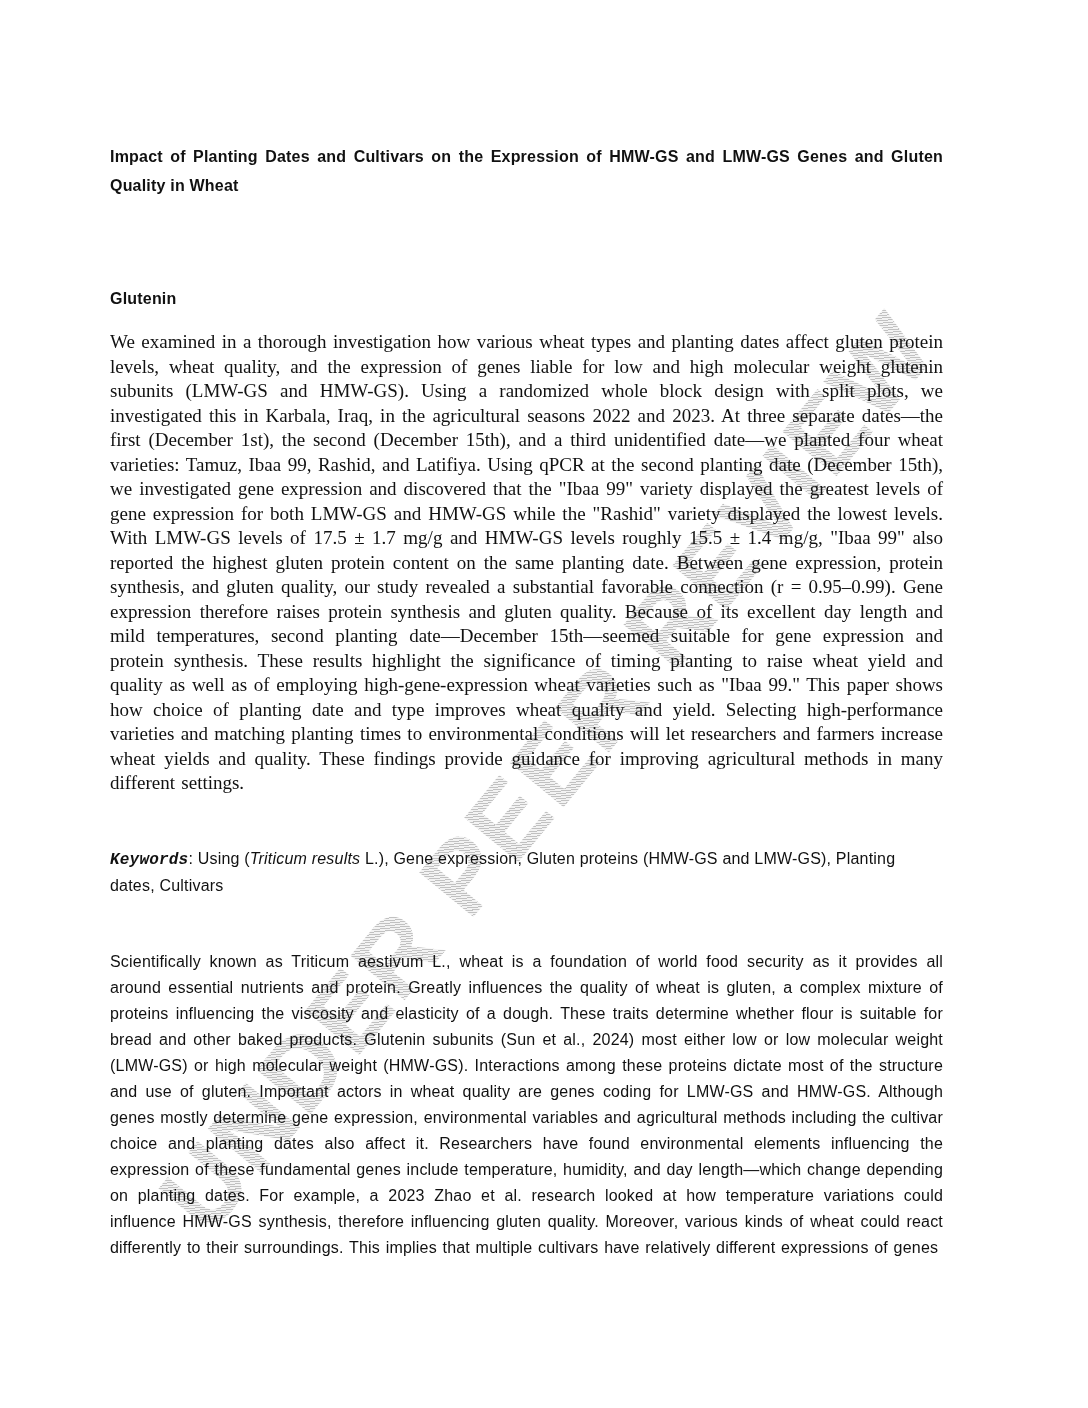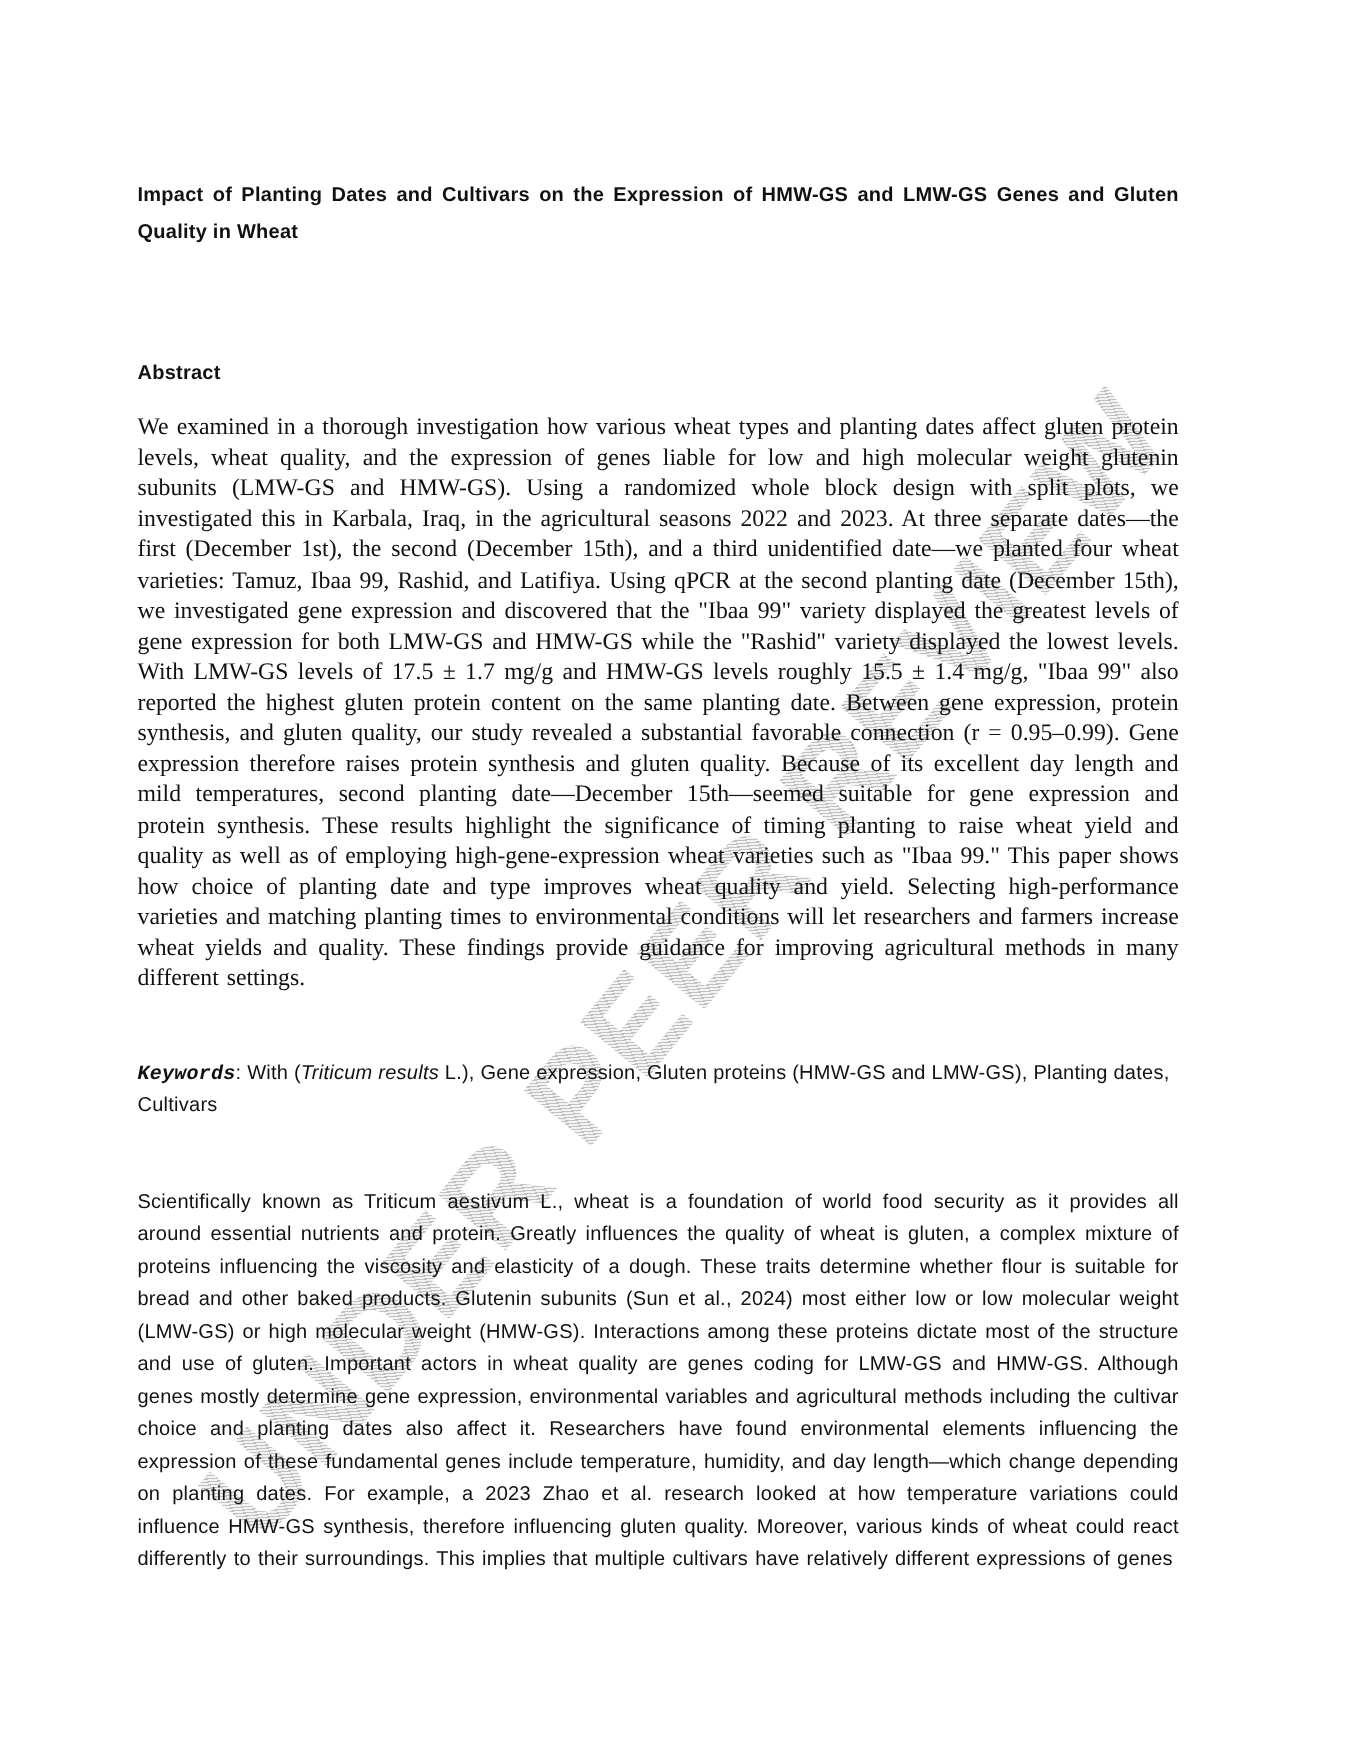--- a/index.html
+++ b/index.html
@@ -96,22 +96,22 @@
 </style>
 </head>
 <body>
 
 <div class="page">
 
   <div class="watermark">UNDER PEER REVIEW</div>
 
   <h1 class="block title">Impact of Planting Dates and Cultivars on the Expression of HMW-GS and LMW-GS Genes and Gluten Quality in Wheat</h1>
 
-  <h2 class="block section-heading abstract-heading">Abstract</h2>
+  <h2 class="block section-heading abstract-heading">Glutenin</h2>
 
   <p class="block abstract-body">We examined in a thorough investigation how various wheat types and planting dates affect gluten protein levels, wheat quality, and the expression of genes liable for low and high molecular weight glutenin subunits (LMW-GS and HMW-GS). Using a randomized whole block design with split plots, we investigated this in Karbala, Iraq, in the agricultural seasons 2022 and 2023. At three separate dates—the first (December 1st), the second (December 15th), and a third unidentified date—we planted four wheat varieties: Tamuz, Ibaa 99, Rashid, and Latifiya. Using qPCR at the second planting date (December 15th), we investigated gene expression and discovered that the "Ibaa 99" variety displayed the greatest levels of gene expression for both LMW-GS and HMW-GS while the "Rashid" variety displayed the lowest levels. With LMW-GS levels of 17.5 ± 1.7 mg/g and HMW-GS levels roughly 15.5 ± 1.4 mg/g, "Ibaa 99" also reported the highest gluten protein content on the same planting date. Between gene expression, protein synthesis, and gluten quality, our study revealed a substantial favorable connection (r = 0.95–0.99). Gene expression therefore raises protein synthesis and gluten quality. Because of its excellent day length and mild temperatures, second planting date—December 15th—seemed suitable for gene expression and protein synthesis. These results highlight the significance of timing planting to raise wheat yield and quality as well as of employing high-gene-expression wheat varieties such as "Ibaa 99." This paper shows how choice of planting date and type improves wheat quality and yield. Selecting high-performance varieties and matching planting times to environmental conditions will let researchers and farmers increase wheat yields and quality. These findings provide guidance for improving agricultural methods in many different settings.</p>
 
-  <p class="block keywords"><span class="kw-label">Keywords</span><span>: With (</span><span class="kw-italic">Triticum results</span><span> L.), Gene expression, Gluten proteins (HMW-GS and LMW-GS), Planting dates, Cultivars</span></p>
+  <p class="block keywords"><span class="kw-label">Keywords</span><span>: Using (</span><span class="kw-italic">Triticum results</span><span> L.), Gene expression, Gluten proteins (HMW-GS and LMW-GS), Planting dates, Cultivars</span></p>
 
 
   <p class="block intro-body">Scientifically known as Triticum aestivum L., wheat is a foundation of world food security as it provides all around essential nutrients and protein. Greatly influences the quality of wheat is gluten, a complex mixture of proteins influencing the viscosity and elasticity of a dough. These traits determine whether flour is suitable for bread and other baked products. Glutenin subunits (Sun et al., 2024) most either low or low molecular weight (LMW-GS) or high molecular weight (HMW-GS). Interactions among these proteins dictate most of the structure and use of gluten. Important actors in wheat quality are genes coding for LMW-GS and HMW-GS. Although genes mostly determine gene expression, environmental variables and agricultural methods including the cultivar choice and planting dates also affect it. Researchers have found environmental elements influencing the expression of these fundamental genes include temperature, humidity, and day length—which change depending on planting dates. For example, a 2023 Zhao et al. research looked at how temperature variations could influence HMW-GS synthesis, therefore influencing gluten quality. Moreover, various kinds of wheat could react differently to their surroundings. This implies that multiple cultivars have relatively different expressions of genes</p>
 
 </div>
 
 </body></html>

